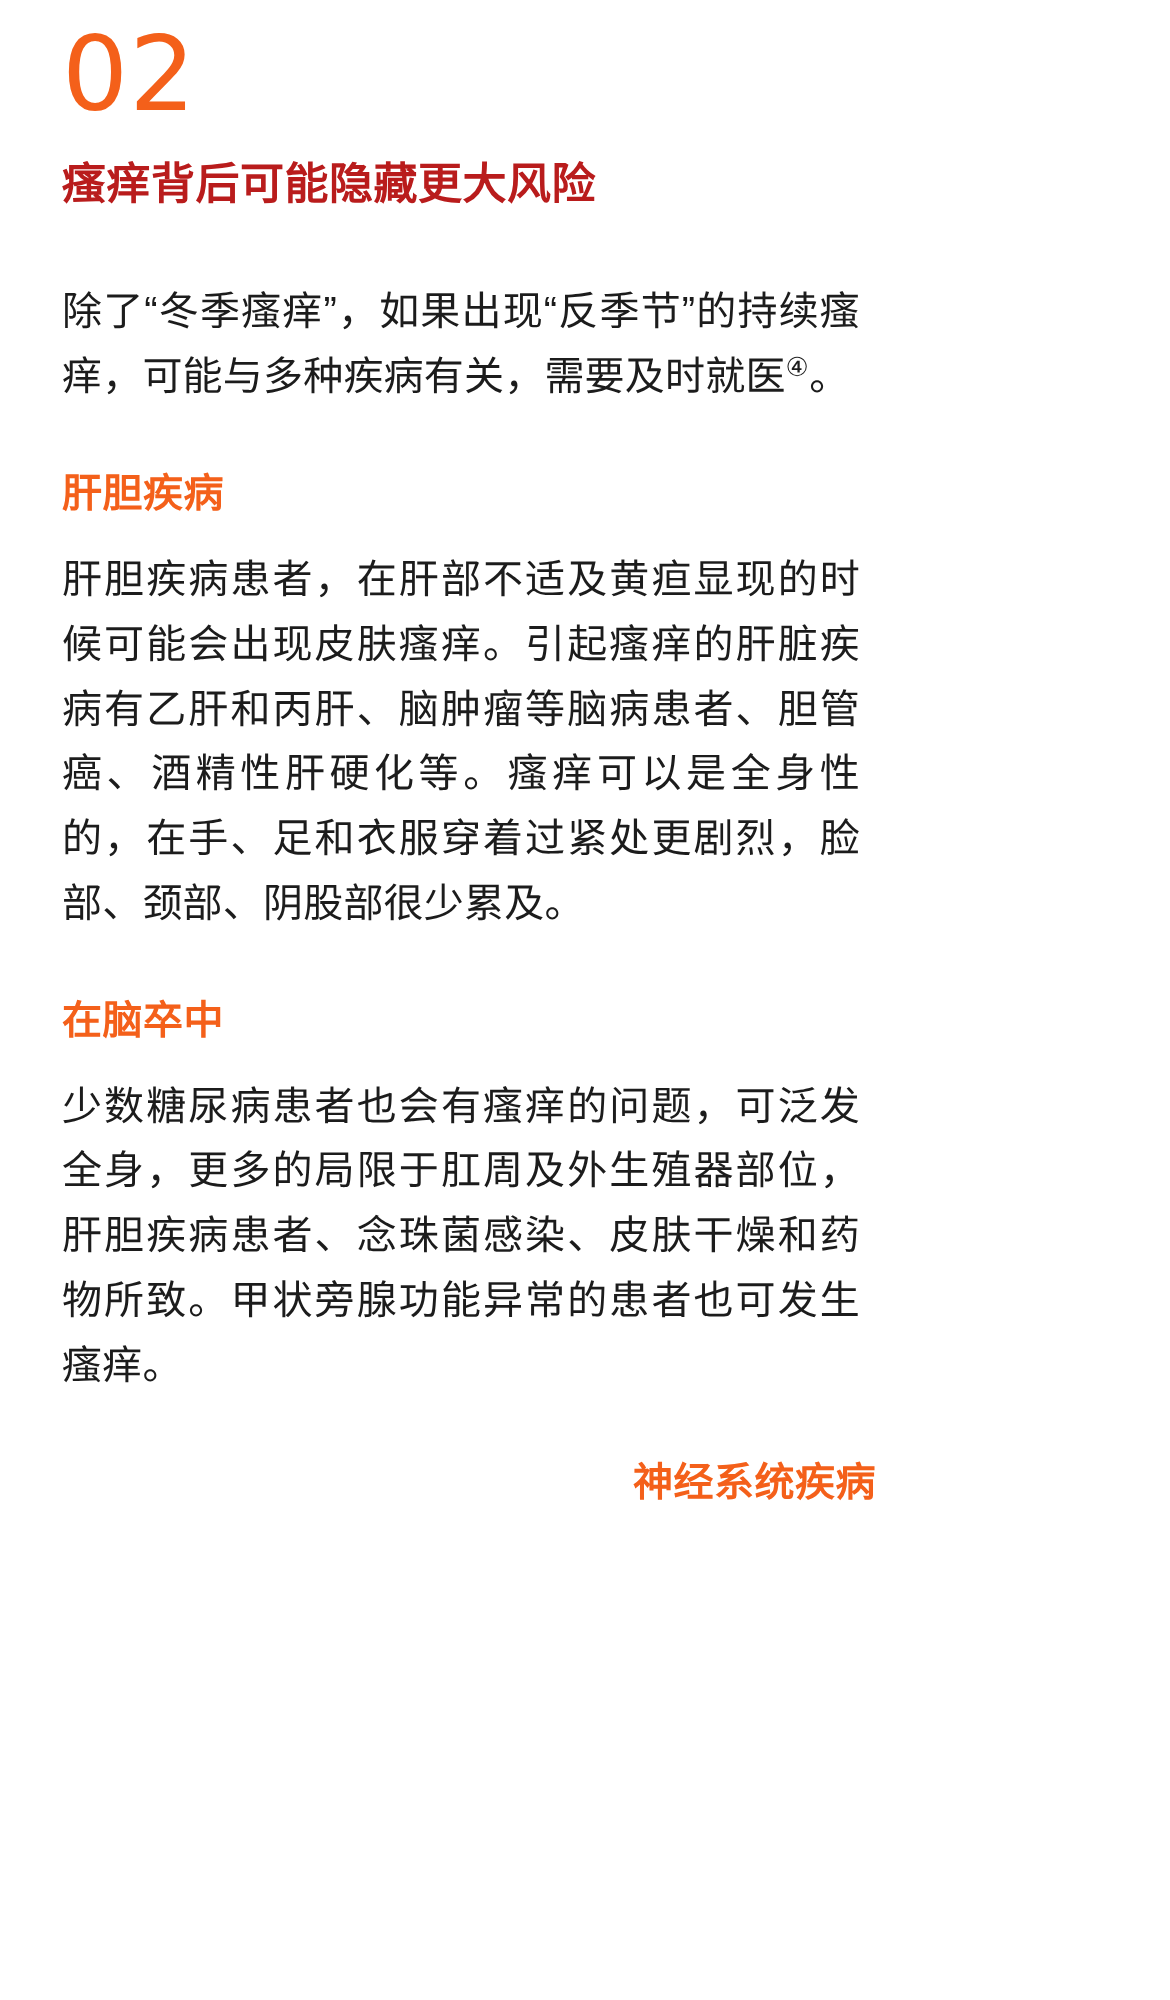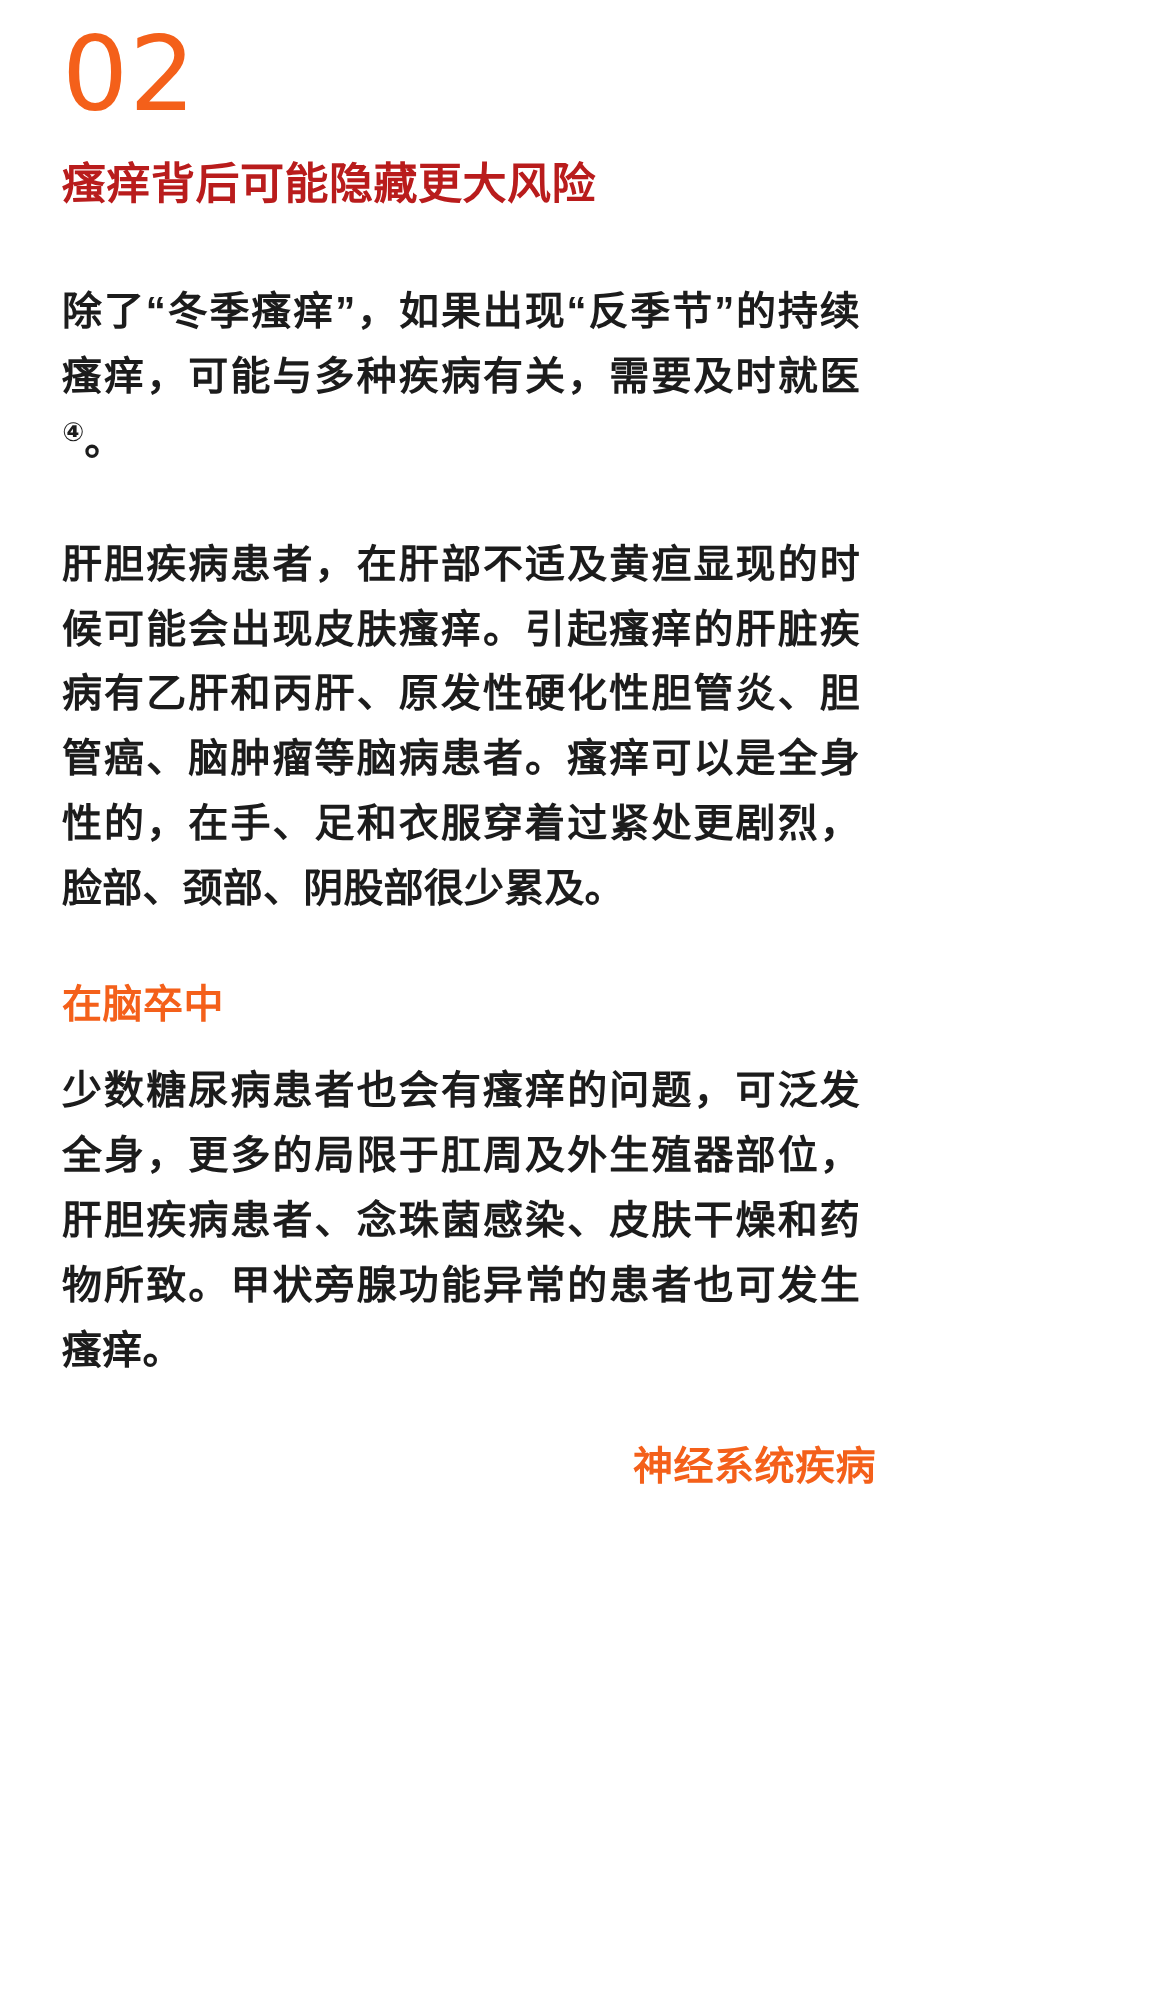--- a/index.html
+++ b/index.html
@@ -39,21 +39,20 @@
     letter-spacing: 0.5px;
   }
   .body-text {
     font-size: 40px;
     line-height: 1.62;
     color: #1c1c1c;
     margin: 0 16px 58px 0;
     letter-spacing: 0.2px;
     text-align: justify;
     text-justify: inter-ideograph;
-    font-weight: bold;
   }
   .body-text.tight {
     margin-bottom: 60px;
   }
   .sup-note {
     font-size: 26px;
     vertical-align: super;
     line-height: 0;
     color: #1c1c1c;
   }
@@ -78,21 +77,22 @@
 
 <div class="page">
 
   <div class="section-number">02</div>
 
   <h1 class="section-title">瘙痒背后可能隐藏更大风险</h1>
 
   <p class="body-text"><span>除了“冬季瘙痒”，如果出现“反季节”的持续瘙痒，可能与多种疾病有关，需要及时就医</span><span class="sup-note">④</span><span>。</span></p>
 
   <div class="block">
-    <p class="body-text">肝胆疾病患者，在肝部不适及黄疸显现的时候可能会出现皮肤瘙痒。引起瘙痒的肝脏疾病有乙肝和丙肝、原发性硬化性胆管炎、胆管癌、脑肿瘤等脑病患者。瘙痒可以是全身性的，在手、足和衣服穿着过紧处更剧烈，脸部、颈部、阴股部很少累及。</p>
+    <h2 class="sub-heading">肝胆疾病</h2>
+    <p class="body-text">肝胆疾病患者，在肝部不适及黄疸显现的时候可能会出现皮肤瘙痒。引起瘙痒的肝脏疾病有乙肝和丙肝、脑肿瘤等脑病患者、胆管癌、酒精性肝硬化等。瘙痒可以是全身性的，在手、足和衣服穿着过紧处更剧烈，脸部、颈部、阴股部很少累及。</p>
   </div>
 
   <div class="block">
     <h2 class="sub-heading">在脑卒中</h2>
     <p class="body-text">少数糖尿病患者也会有瘙痒的问题，可泛发全身，更多的局限于肛周及外生殖器部位，肝胆疾病患者、念珠菌感染、皮肤干燥和药物所致。甲状旁腺功能异常的患者也可发生瘙痒。</p>
   </div>
 
   <div class="block">
     <h2 class="sub-heading last">神经系统疾病</h2>
   </div>

